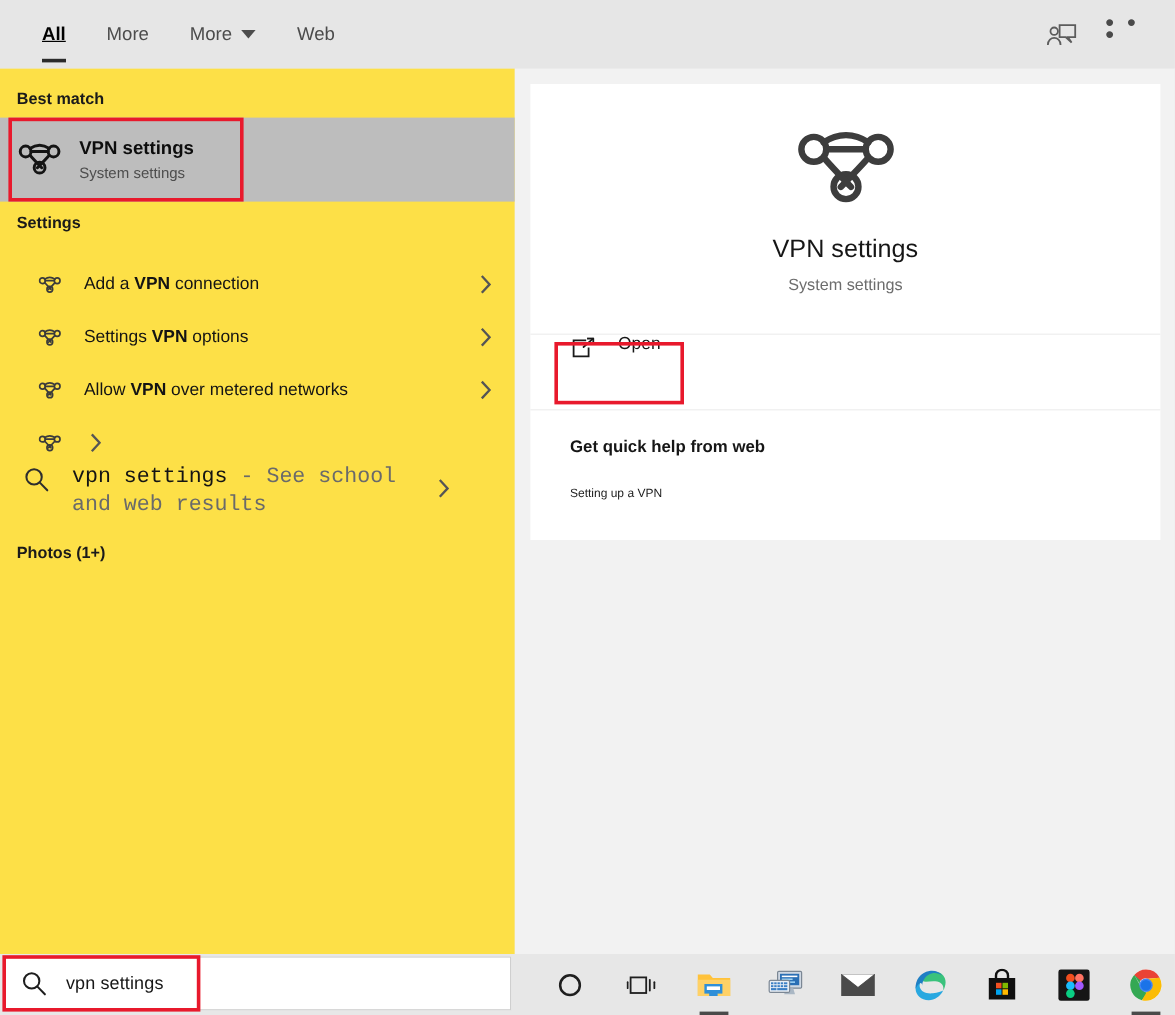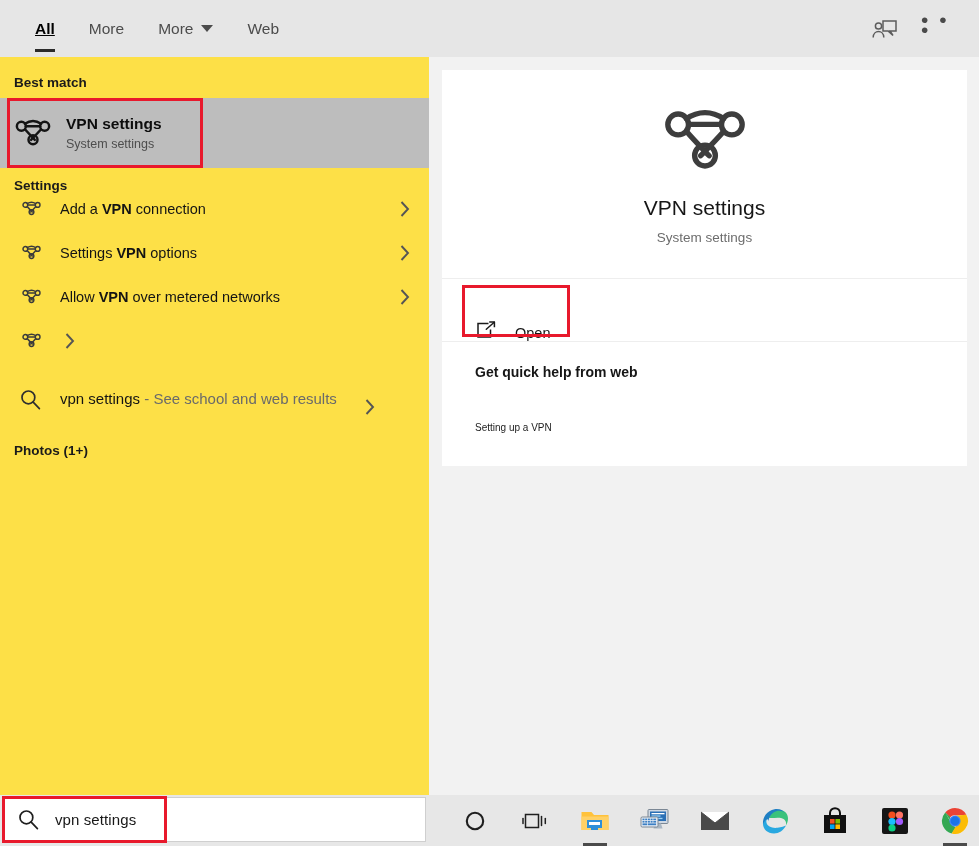--- a/index.html
+++ b/index.html
@@ -134,23 +134,23 @@
   #best-match-sub {
     font-size: 12.5px;
     color: #4d4d4d;
     line-height: 17px;
     margin-top: 2px;
   }
 
   
   .result-row {
     display: flex;
-    align-items: flex-start;
+    align-items: flex-end;
     height: 44px;
-    padding: 0 14px 0 18px;
+    padding: 0 14px 0 28px;
     cursor: default;
   }
   .result-icon {
     width: 26px; flex: 0 0 26px;
     display: flex; align-items: center; justify-content: center;
     margin-right: 16px;
     color: #3b3b3b;
   }
   .result-label {
     font-size: 14.5px;
@@ -176,24 +176,25 @@
   }
   #web-row-icon {
     width: 28px; flex: 0 0 28px;
     display: flex; align-items: center; justify-content: center;
     margin-right: 16px;
     margin-top: 2px;
     color: #2e2e2e;
   }
   #web-row-text {
     flex: 1;
-    font-size: 15px;
+    font-size: 18px;
     line-height: 23px;
     color: #141414;
     max-width: 300px;
+    font-family: Liberation Mono, monospace;
   }
   #web-row-text .muted { color: #6a6a6a; }
   #web-row-chevron {
     width: 20px; flex: 0 0 20px;
     display: flex; align-items: center; justify-content: center;
     color: #555;
     margin-top: 12px;
   }
 
   
@@ -220,21 +221,21 @@
   #detail-subtitle {
     font-size: 13.5px;
     color: #6d6d6d;
     margin-top: 6px;
     line-height: 20px;
   }
   #open-section {
     position: relative;
     height: 63px;
     display: flex;
-    align-items: flex-end;
+    align-items: flex-start;
     padding-left: 33px;
     border-bottom: 1px solid #eeeeee;
   }
   #open-highlight {
     position: absolute;
     left: 20px; top: 6px;
     width: 108px; height: 52px;
     border: 3px solid #e8192c;
     pointer-events: none;
   }
@@ -243,21 +244,21 @@
     margin-right: 18px;
     color: #1a1a1a;
     display: flex; align-items: center; justify-content: center;
   }
   #open-label { font-size: 14.5px; color: #161616; }
   #web-help-section { padding: 22px 0 26px 33px; }
   #web-help-header {
     font-size: 14px;
     font-weight: bold;
     color: #161616;
-    margin-bottom: 36px;
+    margin-bottom: 20px;
   }
   .web-help-link {
     font-size: 10px;
     color: #1c1c1c;
     line-height: 24px;
     cursor: default;
   }
 
   
   #taskbar {

